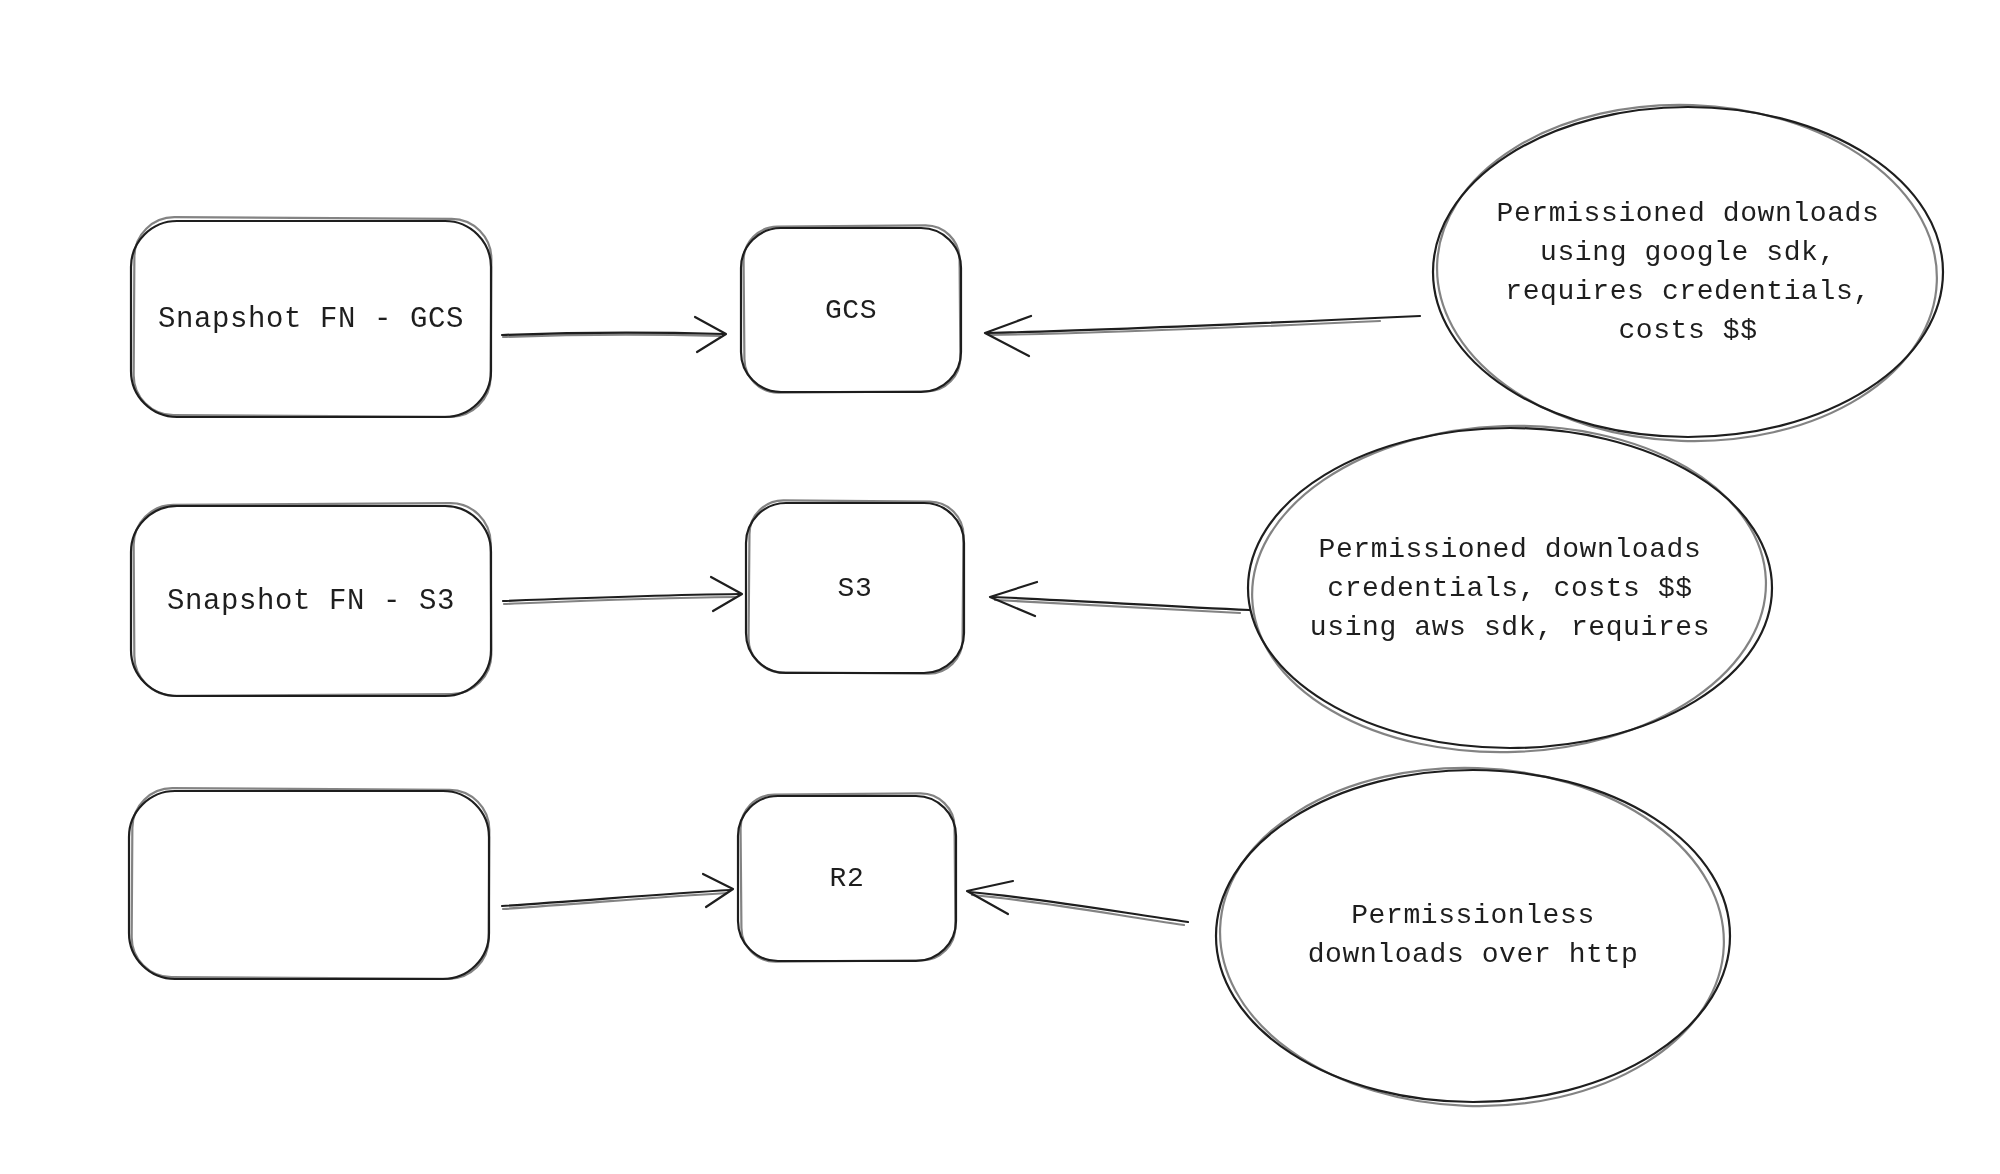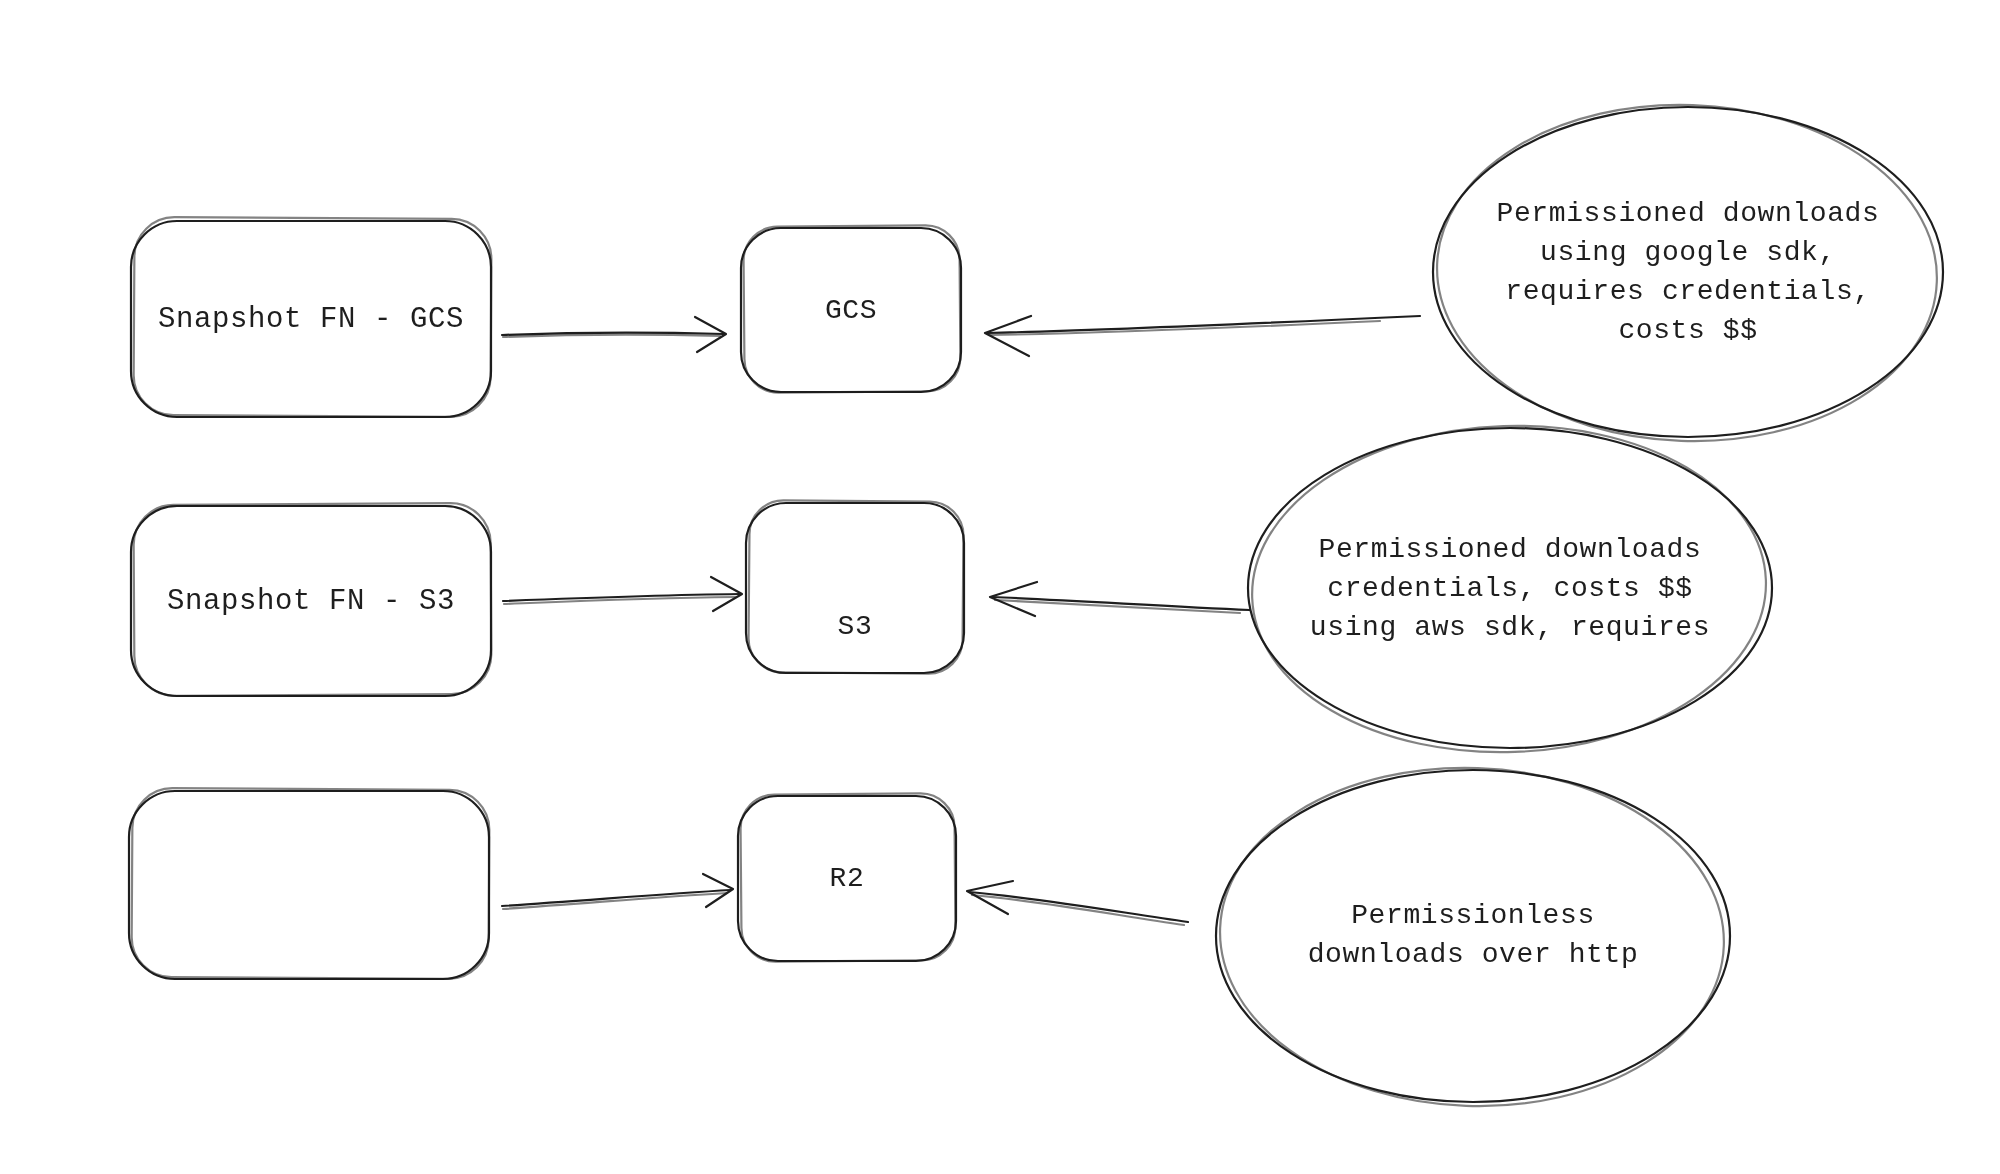--- a/index.html
+++ b/index.html
@@ -49,21 +49,21 @@
   .note-line {
     display: block;
     font-size: 28px;
     line-height: 39px;
     white-space: nowrap;
   }
   #lbl-snapshot-gcs { left: 130px; top: 220px; width: 362px; height: 198px; font-size: 29px; }
   #lbl-gcs          { left: 740px; top: 227px; width: 222px; height: 166px; font-size: 28px; }
   #lbl-note-gcs     { left: 1432px; top: 106px; width: 512px; height: 332px; }
   #lbl-snapshot-s3  { left: 130px; top: 505px; width: 362px; height: 192px; font-size: 29px; border-radius: 15px; }
-  #lbl-s3           { left: 745px; top: 502px; width: 220px; height: 172px; font-size: 28px; margin-top: 38px; }
+  #lbl-s3           { left: 745px; top: 502px; width: 220px; height: 172px; font-size: 28px; }
   #lbl-note-s3      { left: 1247px; top: 427px; width: 526px; height: 322px; }
   #lbl-snapshot-r2  { left: 128px; top: 790px; width: 362px; height: 190px; font-size: 29px; }
   #lbl-r2           { left: 737px; top: 795px; width: 220px; height: 167px; font-size: 28px; }
   #lbl-note-r2      { left: 1215px; top: 770px; width: 516px; height: 330px; }
 </style>
 </head>
 <body>
 
 <div class="canvas">
 

